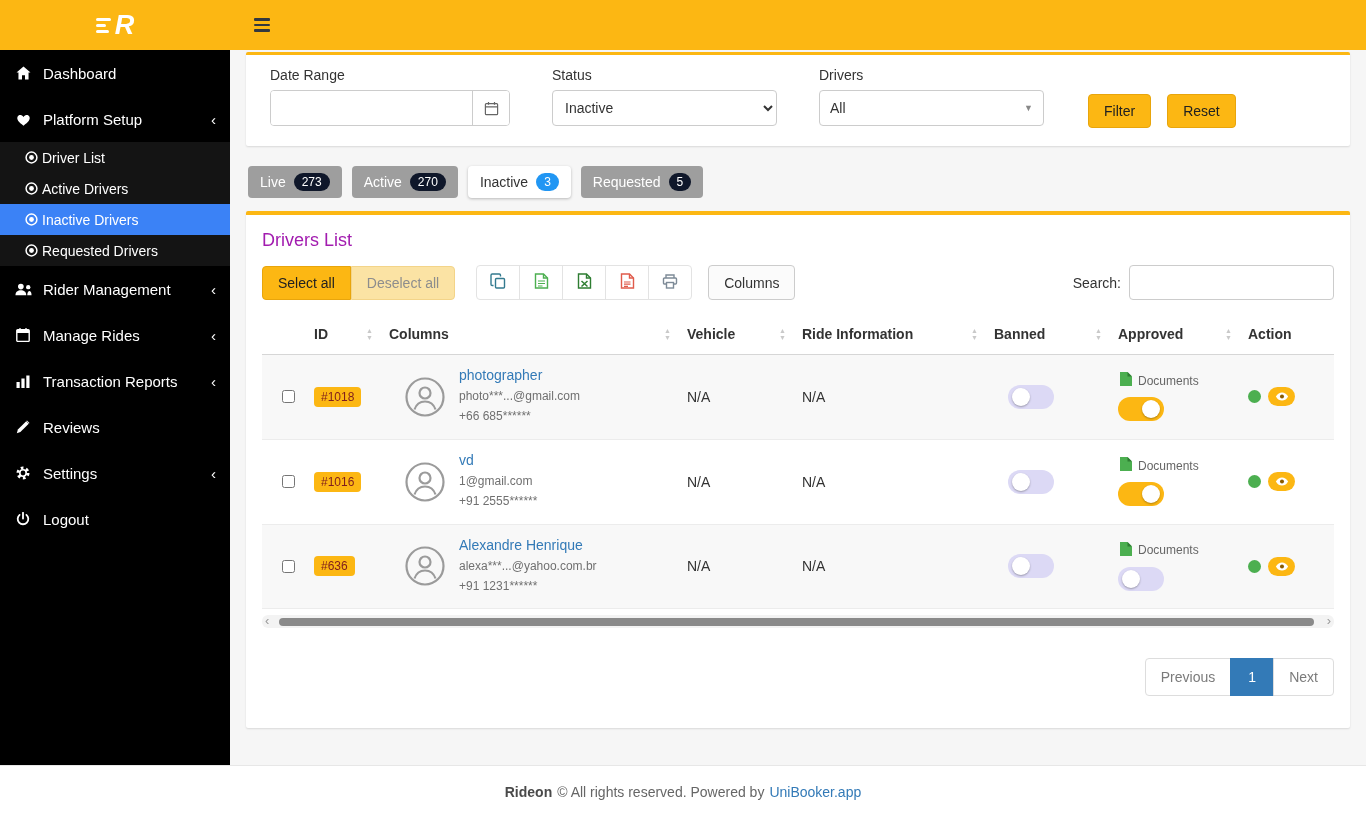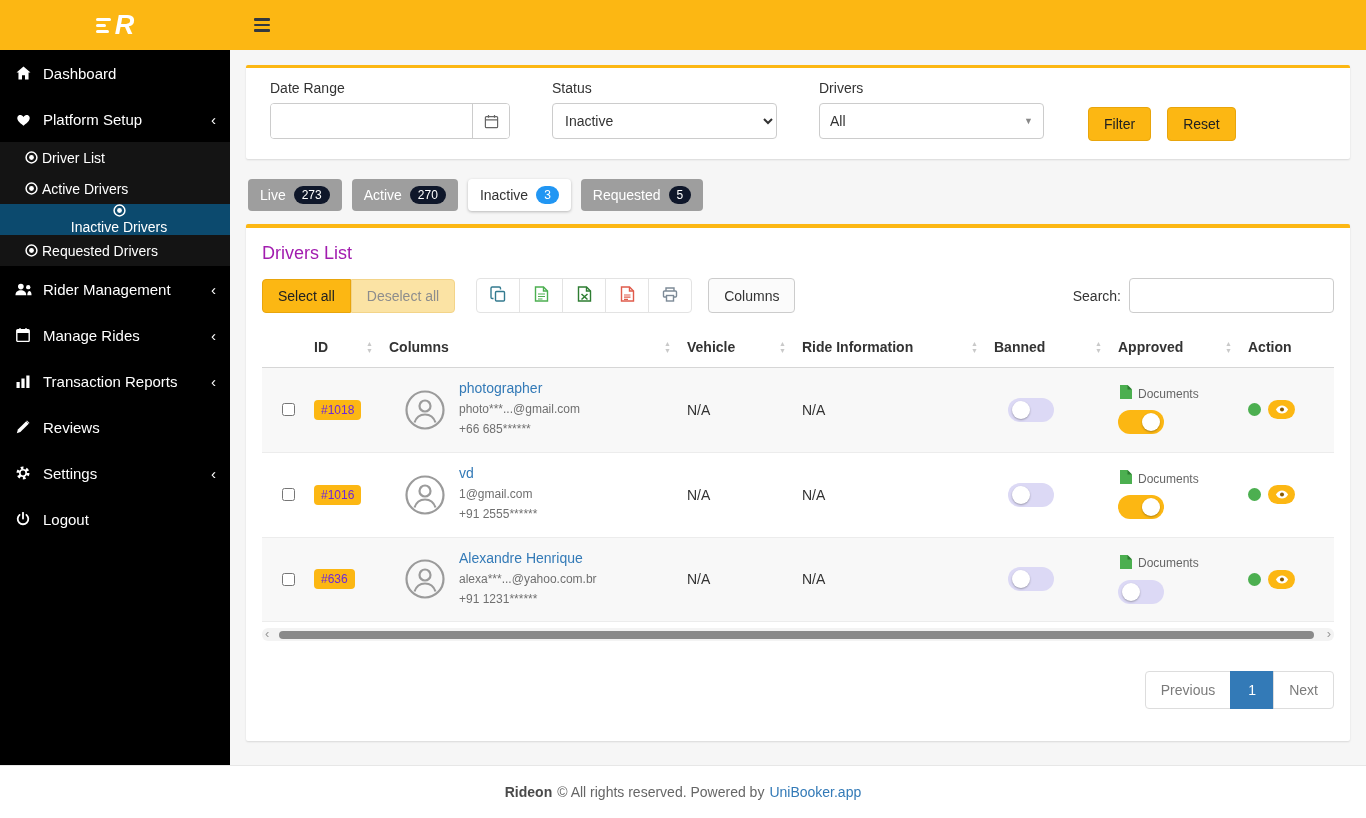--- a/index.html
+++ b/index.html
@@ -22,24 +22,24 @@
 
   
   .sidebar { width: 230px; background: #000; flex-shrink: 0; color: #fff; }
   .menu-item { display: flex; align-items: center; gap: 11px; height: 46px; padding: 0 14px; font-size: 15px; cursor: pointer; }
   .menu-item .mi { width: 18px; display: flex; justify-content: center; }
   .menu-item .chev { margin-left: auto; color: #fff; font-size: 15px; line-height: 1; }
   .chev.down { transform: rotate(-90deg); }
   .menu-item.active { background: #fcb713; }
   .submenu { background: #141414; }
   .submenu .menu-item { height: 31px; font-size: 14px; padding-left: 22px; gap: 2px; }
-  .submenu .menu-item.current { background: #0c4a6e; flex-direction: column; }
-
-  
-  .main { flex: 1; padding: 15px 16px 0; display: flex; flex-direction: column; overflow: hidden; }
+  .submenu .menu-item.current { background: #3b82f6; }
+
+  
+  .main { flex: 1; padding: 2px 16px 0; display: flex; flex-direction: column; overflow: hidden; }
   .card { background: #fff; border-radius: 2px; box-shadow: 0 1px 2px rgba(0,0,0,.12); }
 
   
   .filter-card { border-top: 3px solid #fcb713; display: flex; align-items: flex-start; gap: 42px; padding: 12px 24px 18px; }
   .fgroup label { display: block; font-size: 14px; color: #333; margin-bottom: 7px; }
   .input-group { display: flex; width: 240px; height: 36px; border: 1px solid #ccc; border-radius: 4px; background: #fff; overflow: hidden; }
   .input-group input { flex: 1; border: none; outline: none; padding: 0 10px; font-size: 14px; font-family: inherit; }
   .input-group .addon { width: 38px; border-left: 1px solid #ccc; display: flex; align-items: center; justify-content: center; cursor: pointer; background: #fff; }
   .fgroup select { width: 225px; height: 36px; border: 1px solid #ccc; border-radius: 4px; background: #fff; padding: 0 8px; font-size: 14px; font-family: inherit; color: #333; }
   .select2box { width: 225px; height: 36px; border: 1px solid #ccc; border-radius: 4px; background: #fff; display: flex; align-items: center; justify-content: space-between; padding: 0 10px; cursor: pointer; }
@@ -77,21 +77,21 @@
   table { width: calc(100% - 32px); margin: 0 16px; border-collapse: collapse; table-layout: fixed; font-size: 14px; }
   thead th { padding: 12px 8px; text-align: left; font-weight: bold; color: #333; border-bottom: 1px solid #d6d6d6; }
   .thx { display: flex; align-items: center; justify-content: space-between; cursor: pointer; }
   .sort { display: flex; flex-direction: column; color: #c9c9c9; font-size: 7px; line-height: 7px; }
   tbody td { padding: 12px 8px; border-bottom: 1px solid #ececec; vertical-align: middle; color: #333; }
   tbody tr:nth-child(odd) { background: #f8f8f8; }
   td.cb, th.cb { padding-left: 16px; }
   .drv { display: flex; align-items: center; gap: 14px; padding-left: 16px; }
   .dname { color: #337ab7; text-decoration: none; display: block; margin-bottom: 3px; cursor: pointer; }
   .demail, .dphone { color: #707070; font-size: 12px; line-height: 1.7; }
-  .idbadge { background: #fcb713; color: #6d28d9; font-size: 12px; padding: 3px 7px; border-radius: 4px; display: inline-block; }
+  .idbadge { background: #fcb713; color: #7f1d1d; font-size: 12px; padding: 3px 7px; border-radius: 4px; display: inline-block; }
   .avatar { flex-shrink: 0; display: flex; }
 
   .toggle { width: 46px; height: 24px; border-radius: 12px; background: #dcd9f5; position: relative; cursor: pointer; }
   .toggle .knob { position: absolute; top: 3px; left: 4px; width: 18px; height: 18px; border-radius: 50%; background: #fff; box-shadow: 0 1px 2px rgba(0,0,0,.3); }
   .toggle.on { background: #fcb713; }
   .toggle.on .knob { left: 24px; }
   td .toggle { margin-left: 14px; }
   .approved { display: flex; flex-direction: column; gap: 8px; }
   .docrow { display: flex; align-items: center; gap: 6px; font-size: 12px; color: #666; margin-left: 2px; }
   .approved .toggle { margin-left: 0; }

